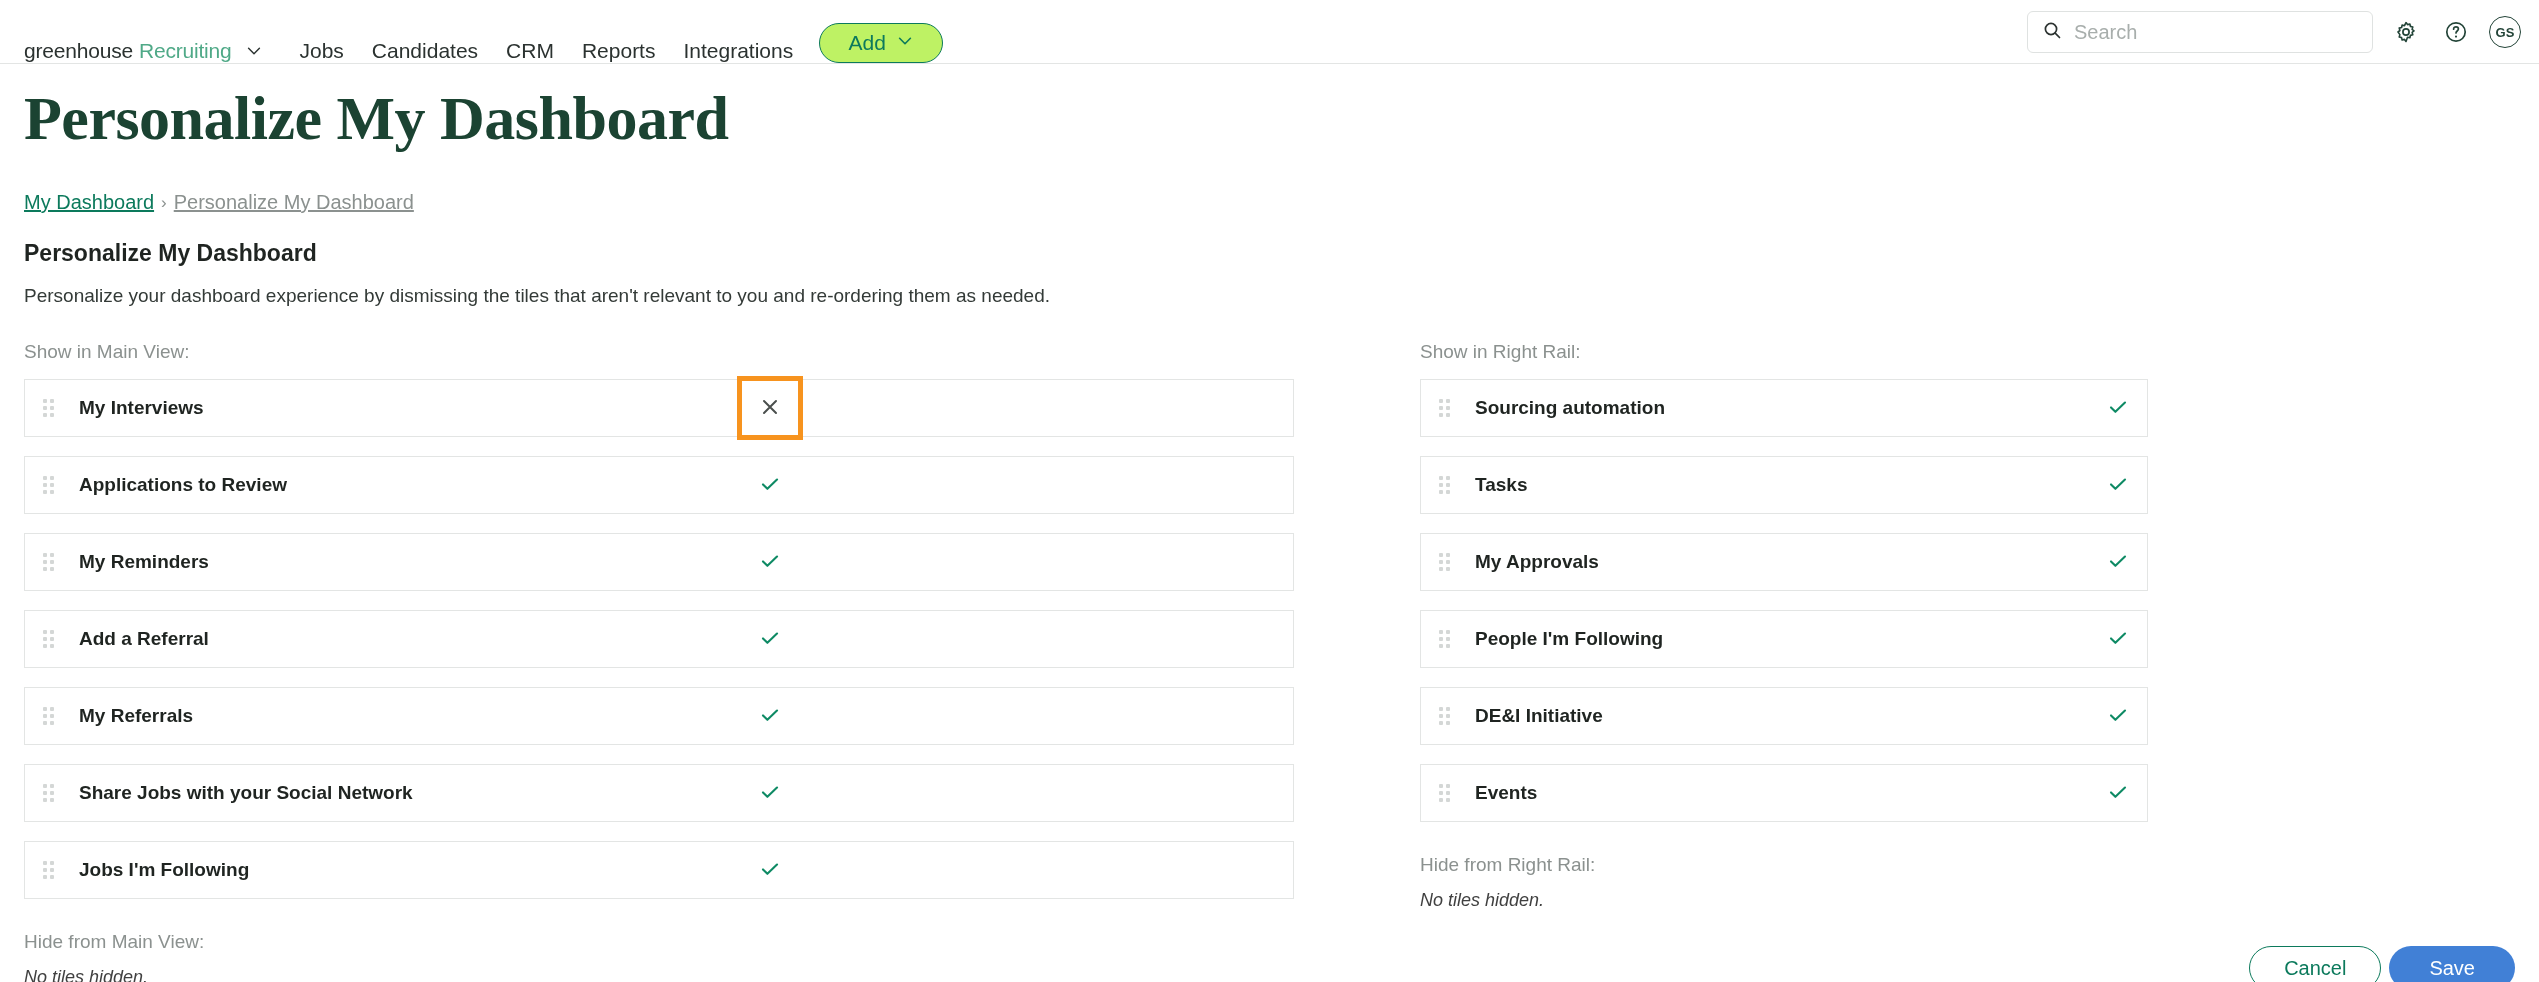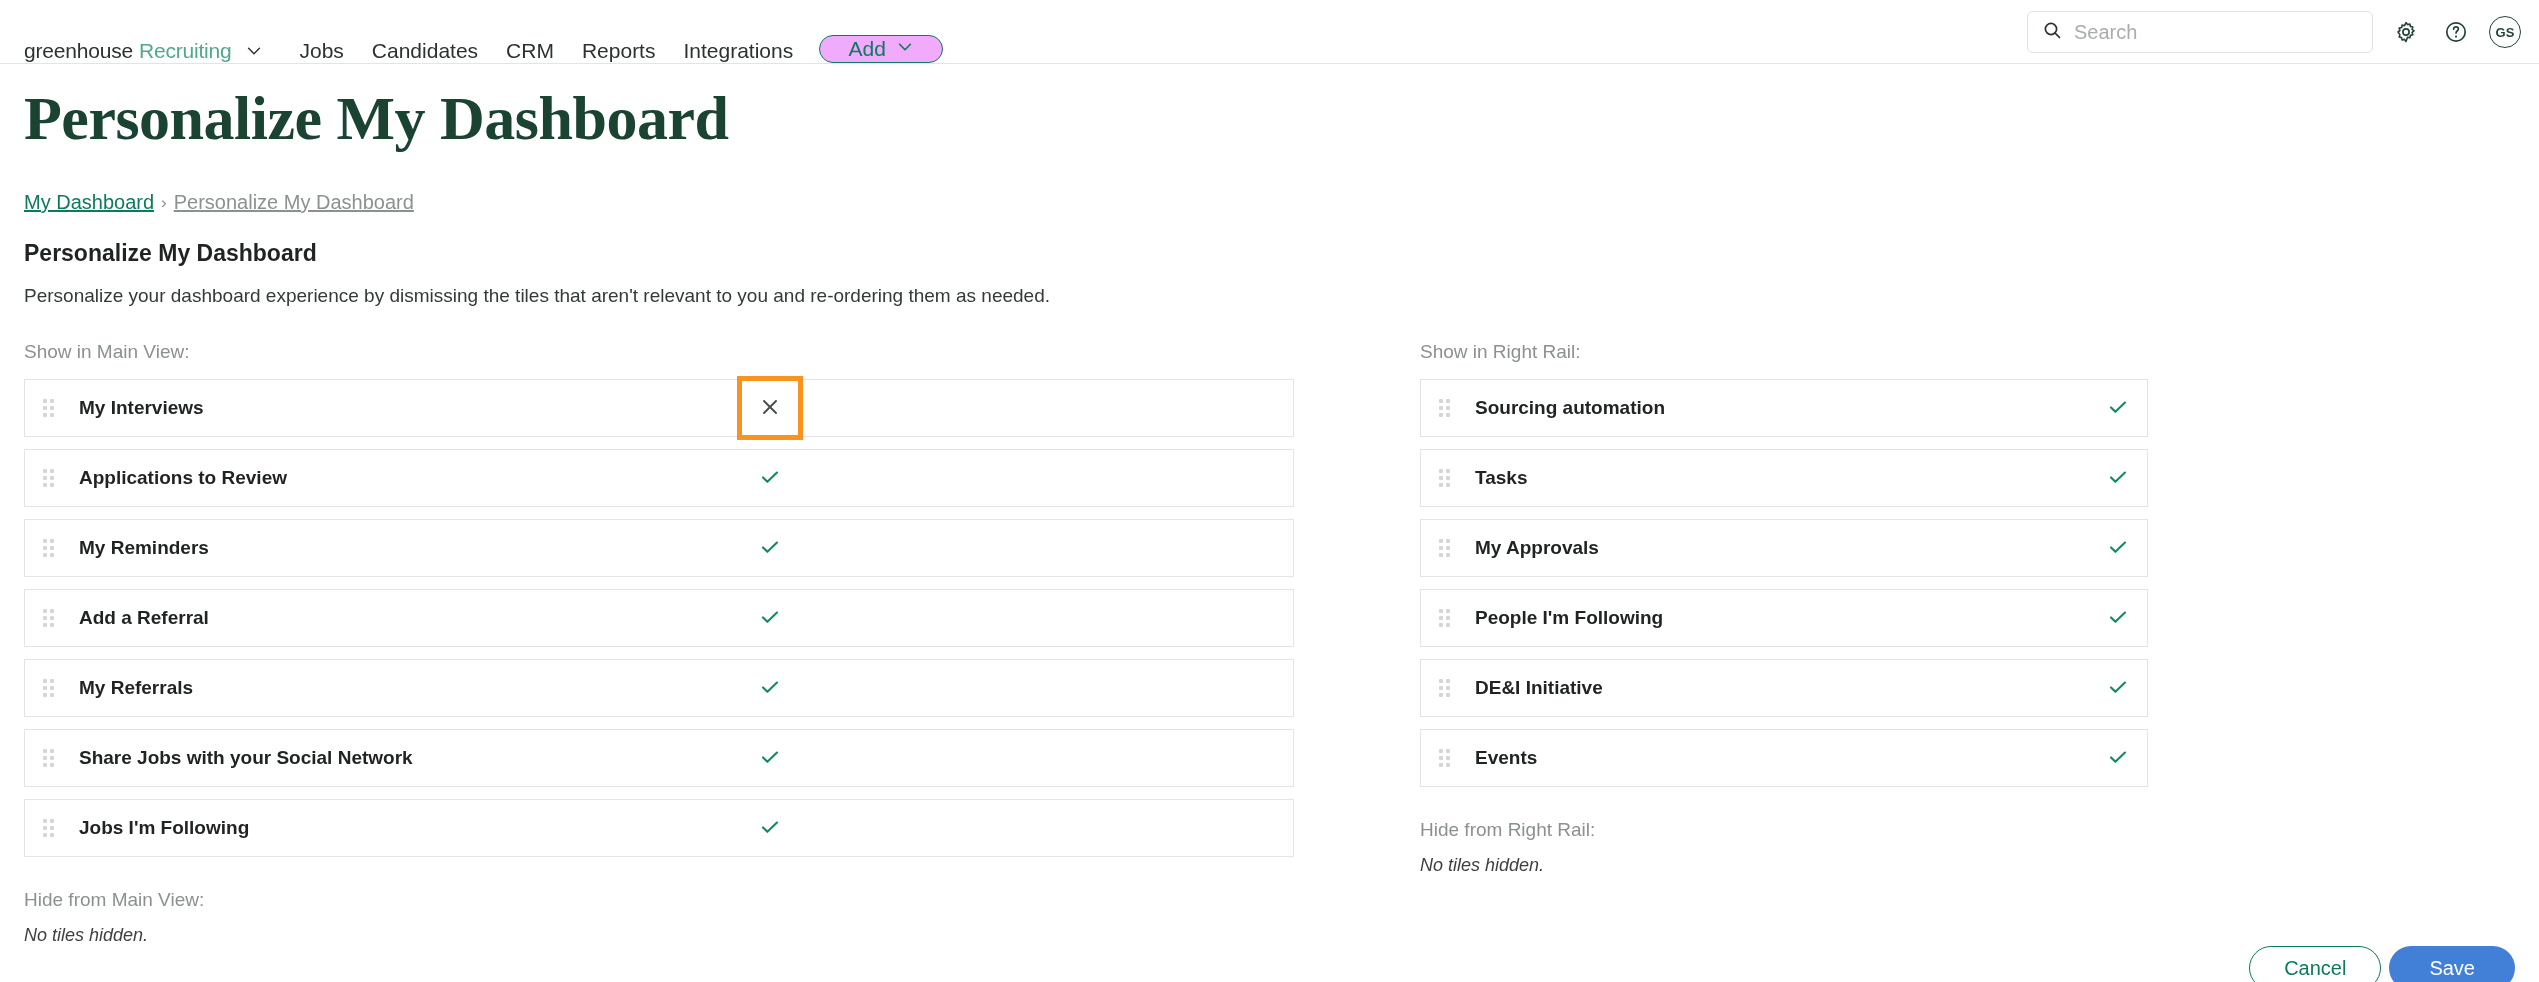--- a/index.html
+++ b/index.html
@@ -45,26 +45,26 @@
   }
   .nav-link {
     font-size: 21px;
     color: #2b3230;
     text-decoration: none;
     white-space: nowrap;
     cursor: pointer;
   }
   .add-btn {
     margin-left: 26px;
-    height: 28px;
+    height: 40px;
     min-width: 124px;
     padding: 0 22px;
     border: 1.5px solid #0c7a5c;
     border-radius: 24px;
-    background: #f0abfc;
+    background: #bef264;
     color: #0c7a5c;
     font-size: 21px;
     font-family: "Liberation Sans", sans-serif;
     display: inline-flex;
     align-items: center;
     justify-content: center;
     gap: 10px;
     cursor: pointer;
   }
   .nav-right {
@@ -171,21 +171,21 @@
   .col { position: relative; }
   .col-left  { width: 1290px; }
   .col-right { width: 1130px; margin-left: 126px; }
 
   .col-label {
     font-size: 19px;
     color: #8b918f;
     margin-bottom: 16px;
   }
 
-  .tile-list { display: flex; flex-direction: column; gap: 12px; }
+  .tile-list { display: flex; flex-direction: column; gap: 19px; }
   .tile {
     height: 58px;
     border: 1px solid #e3e5e4;
     background: #fff;
     display: flex;
     align-items: center;
     padding: 0 0 0 18px;
     position: relative;
   }
   .tile-left-w { width: 1270px; }

